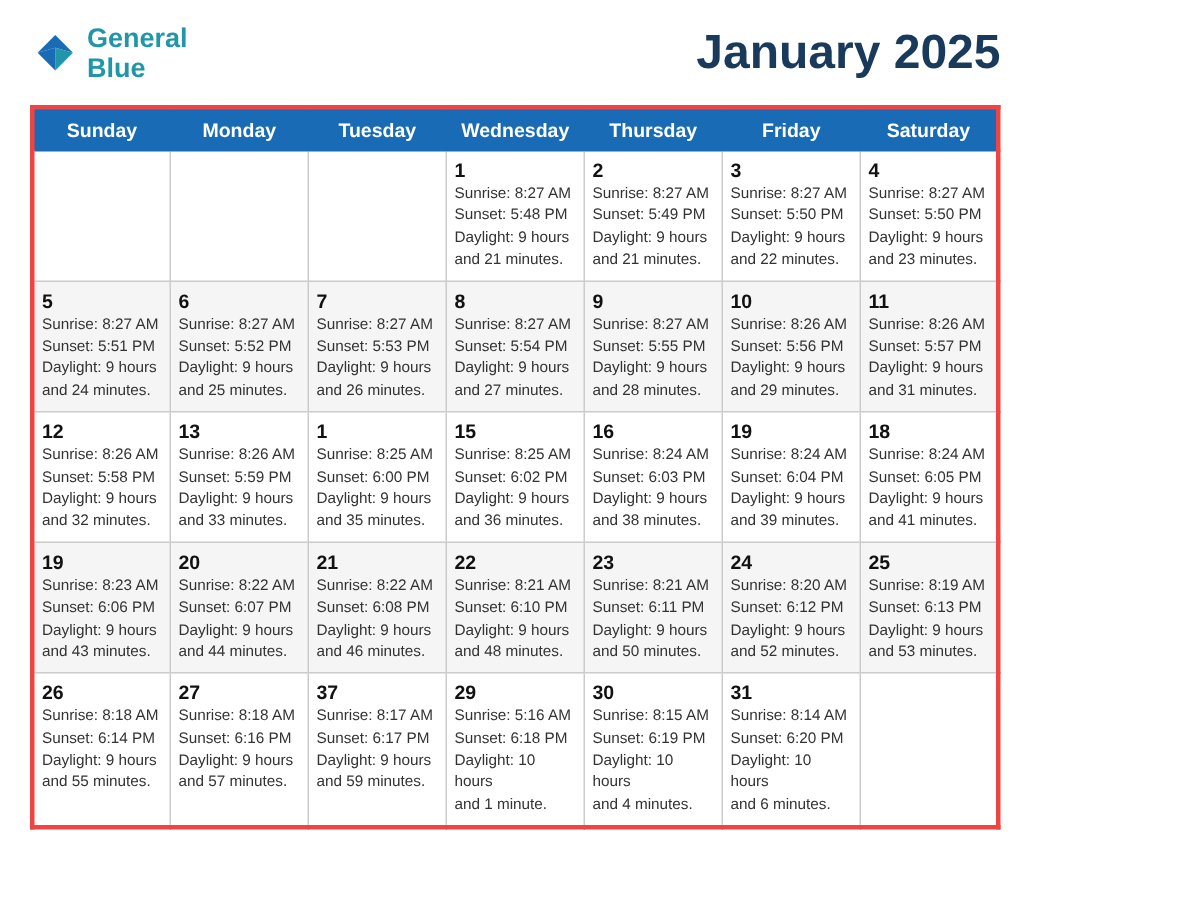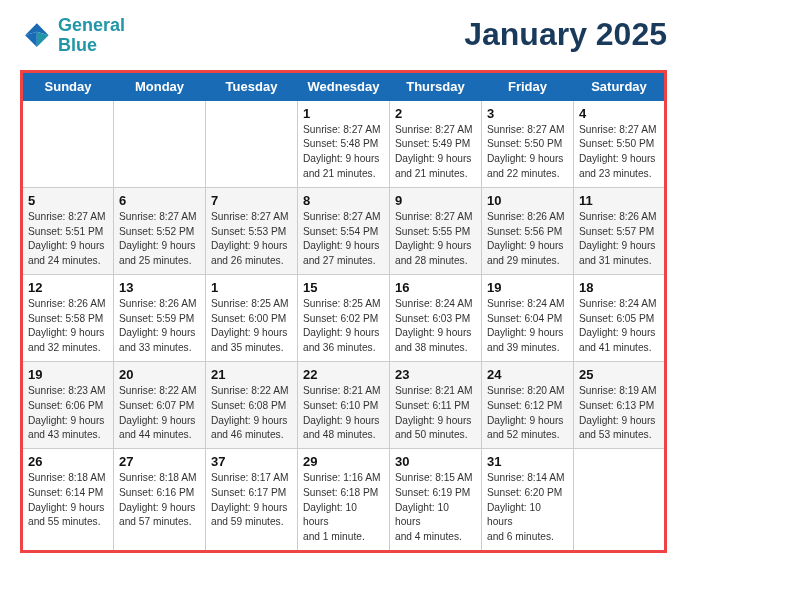--- a/index.html
+++ b/index.html
@@ -329,21 +329,21 @@
           </td>
           <td>
             <span class="day-num">37</span>
             <div class="cell-info" style="white-space: pre-line;">Sunrise: 8:17 AM
 Sunset: 6:17 PM
 Daylight: 9 hours
 and 59 minutes.</div>
           </td>
           <td>
             <span class="day-num">29</span>
-            <div class="cell-info" style="white-space: pre-line;">Sunrise: 1:16 AM
+            <div class="cell-info" style="white-space: pre-line;">Sunrise: 5:16 AM
 Sunset: 6:18 PM
 Daylight: 10 hours
 and 1 minute.</div>
           </td>
           <td>
             <span class="day-num">30</span>
             <div class="cell-info" style="white-space: pre-line;">Sunrise: 8:15 AM
 Sunset: 6:19 PM
 Daylight: 10 hours
 and 4 minutes.</div>

